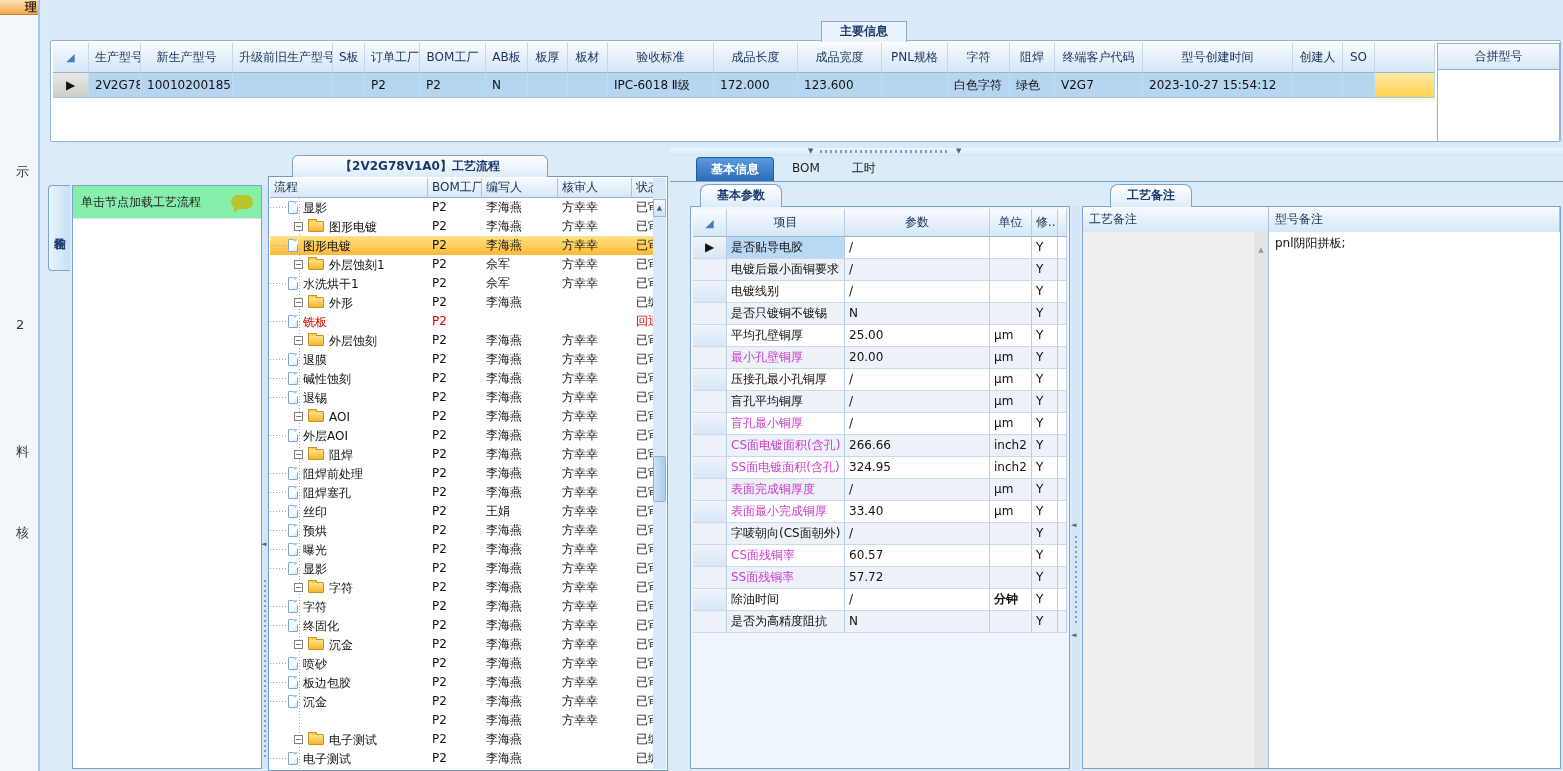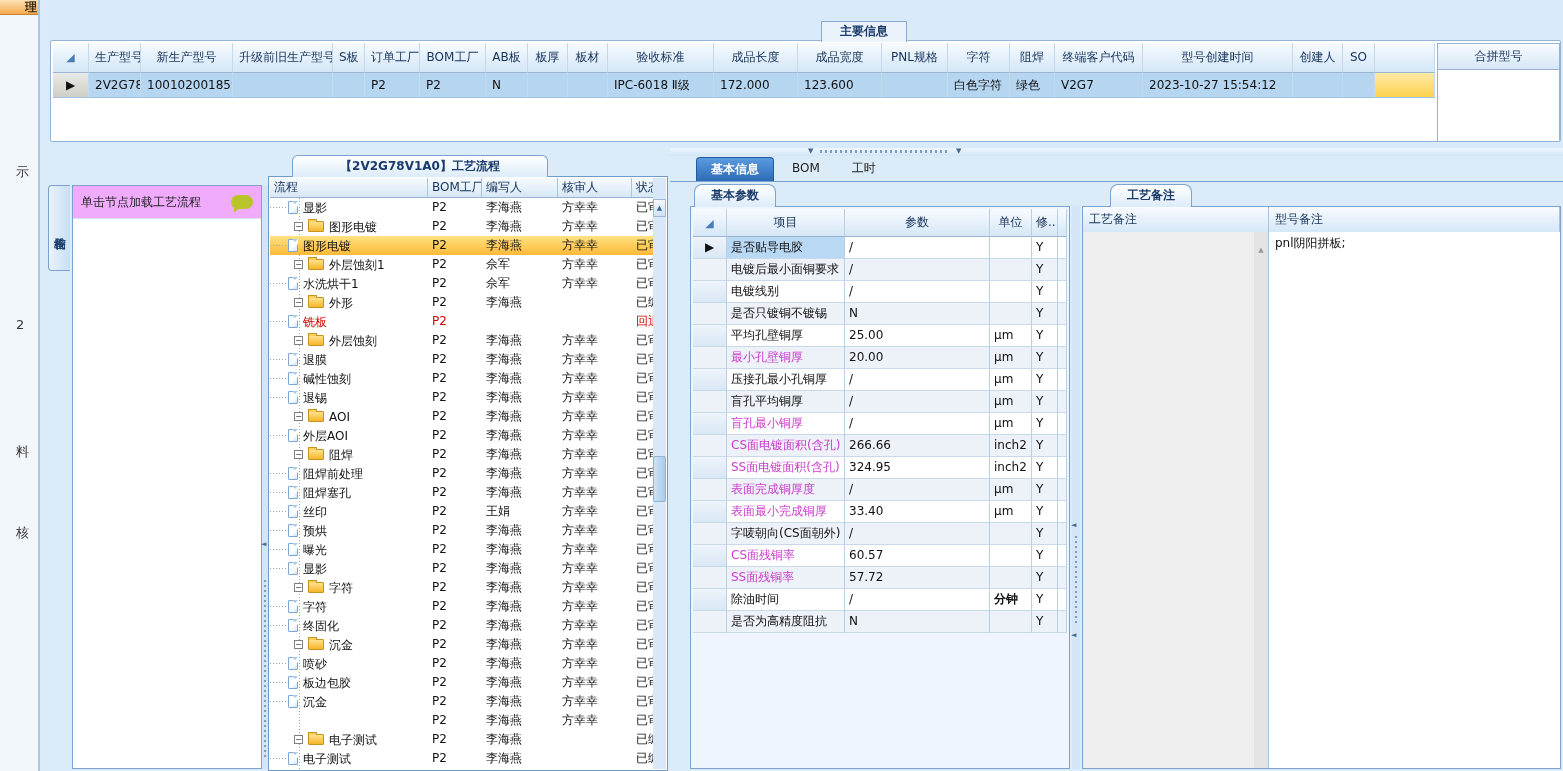--- a/index.html
+++ b/index.html
@@ -40,21 +40,21 @@
   
   #bottom-section { position:absolute; left:46px; top:148px; width:1517px; height:623px; }
 
   #device-tab { position:absolute; left:2px; top:37px; width:22px; height:86px;
     background:linear-gradient(to right,#e9f3fc,#c8dff4); border:1px solid #7ca3cf; border-right:none;
     border-radius:4px 0 0 4px; color:#1a3a6b;
     writing-mode:vertical-rl; text-align:center; line-height:20px; font-size:12px; overflow:hidden; }
 
   #hint-panel { position:absolute; left:26px; top:37px; width:190px; height:584px;
     background:#fff; border:1px solid #7ca3cf; }
-  #hint-header { height:33px; background:#f0abfc; border-bottom:1px solid #d6e4f2;
+  #hint-header { height:33px; background:#86efac; border-bottom:1px solid #d6e4f2;
     display:flex; align-items:center; padding:16px 8px; color:#222; }
   #hint-text { flex:1; overflow:hidden; white-space:nowrap; }
   .bubble { position:relative; width:22px; height:14px; background:#b9c42a; border-radius:8px; flex:none; }
   .bubble::after { content:""; position:absolute; left:3px; bottom:-4px;
     border:4px solid transparent; border-top-color:#b9c42a; border-left-color:#b9c42a; }
 
   .splitter-v { position:absolute; top:37px; width:6px; height:584px; background:#d3e5f6; }
   #splitter-left { left:216px; }
   .splitter-dots { position:absolute; left:2px; width:2px;
     background:repeating-linear-gradient(to bottom,#7d9cc0 0,#7d9cc0 2px,transparent 2px,transparent 5px); }
@@ -110,21 +110,21 @@
   #h-splitter .arr { position:absolute; top:-1px; font-size:7px; color:#44688f; }
   #detail-tabs { position:absolute; left:0; top:8px; width:893px; height:26px;
     border-bottom:1px solid #7ca3cf; display:flex; align-items:flex-end; padding-left:26px; }
   .dtab { height:24px; line-height:23px; padding:0 14px; margin-right:4px; color:#1c1c1c; }
   .dtab.active { background:linear-gradient(#5a9ae0,#2d6bb4); color:#fff; font-weight:bold;
     border:1px solid #235a9b; border-bottom:none; border-radius:4px 4px 0 0; }
 
   .sub-tab { position:absolute; top:36px; height:23px; z-index:2; padding:0 16px;
     background:linear-gradient(#ffffff,#dcecf9); border:1px solid #7ca3cf; border-bottom:none;
     border-radius:8px 8px 0 0; line-height:21px; font-weight:bold; color:#1a3a6b; }
-  #param-tab { left:24px;text-align:center; }
+  #param-tab { left:30px;text-align:center; }
   #remark-tab { left:440px; }
 
   #param-panel { position:absolute; left:20px; top:58px; width:380px; bottom:2px;
     background:#eef5fd; border:1px solid #7ca3cf; }
   #param-grid { position:absolute; left:2px; top:2px; width:369px; }
   .prow { display:flex; }
   .pcell { flex:none; overflow:hidden; white-space:nowrap; border-right:1px solid #b9cfe4;
     border-bottom:1px solid #c9d9ea; padding:0 4px; background:#fff; }
   .phead { height:28px; line-height:27px; text-align:center; color:#16325a;
     background:linear-gradient(#f8fbfe,#d5e7f7); border-bottom:1px solid #9ab4d0; }

